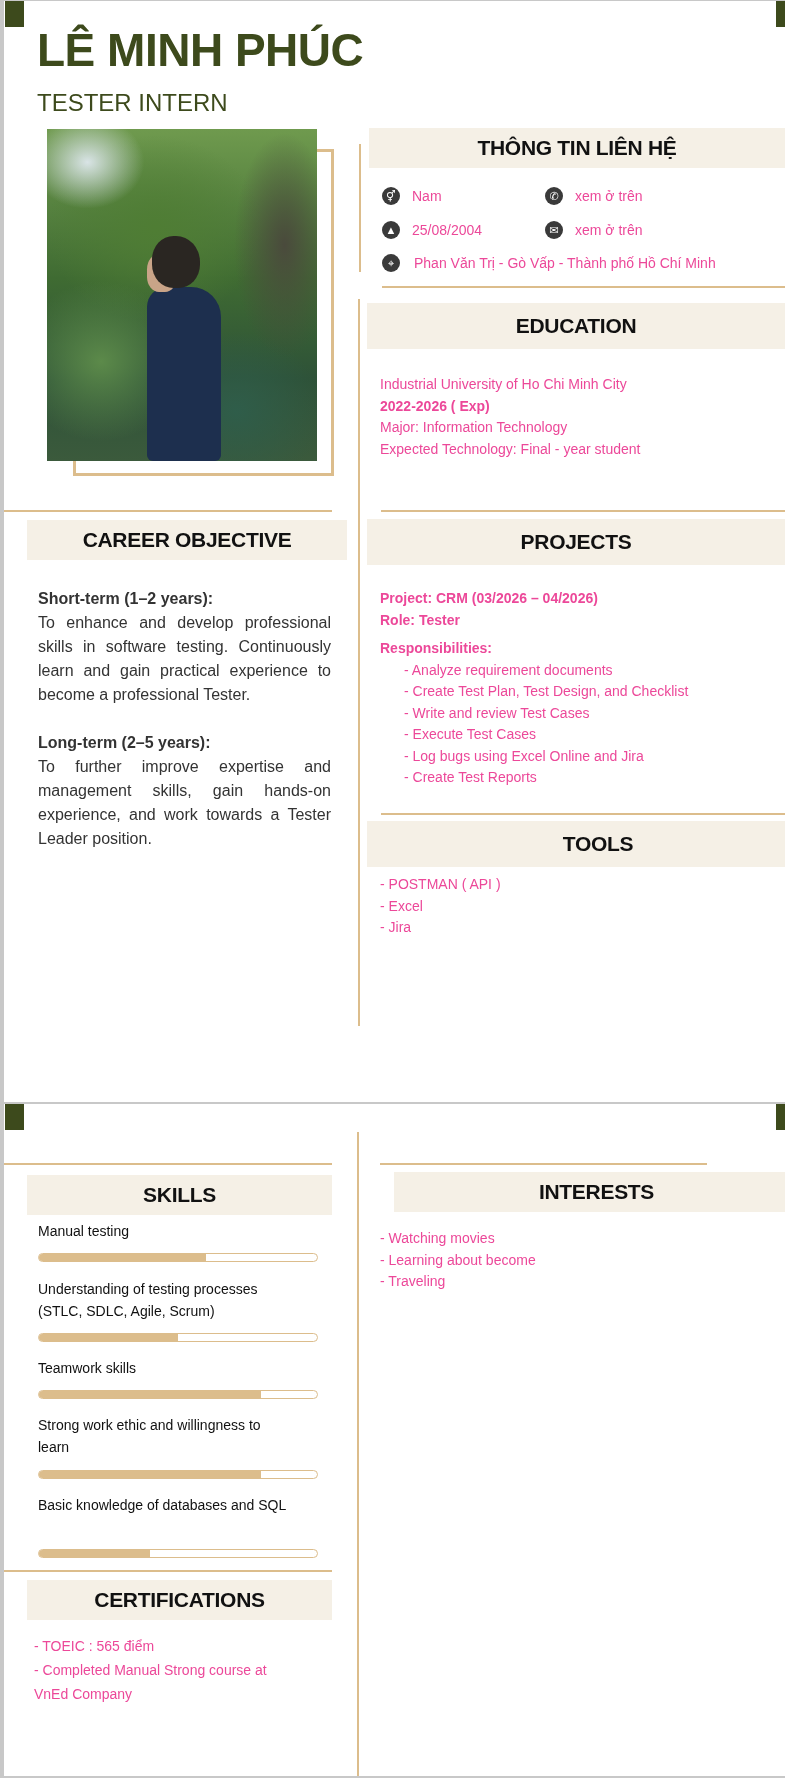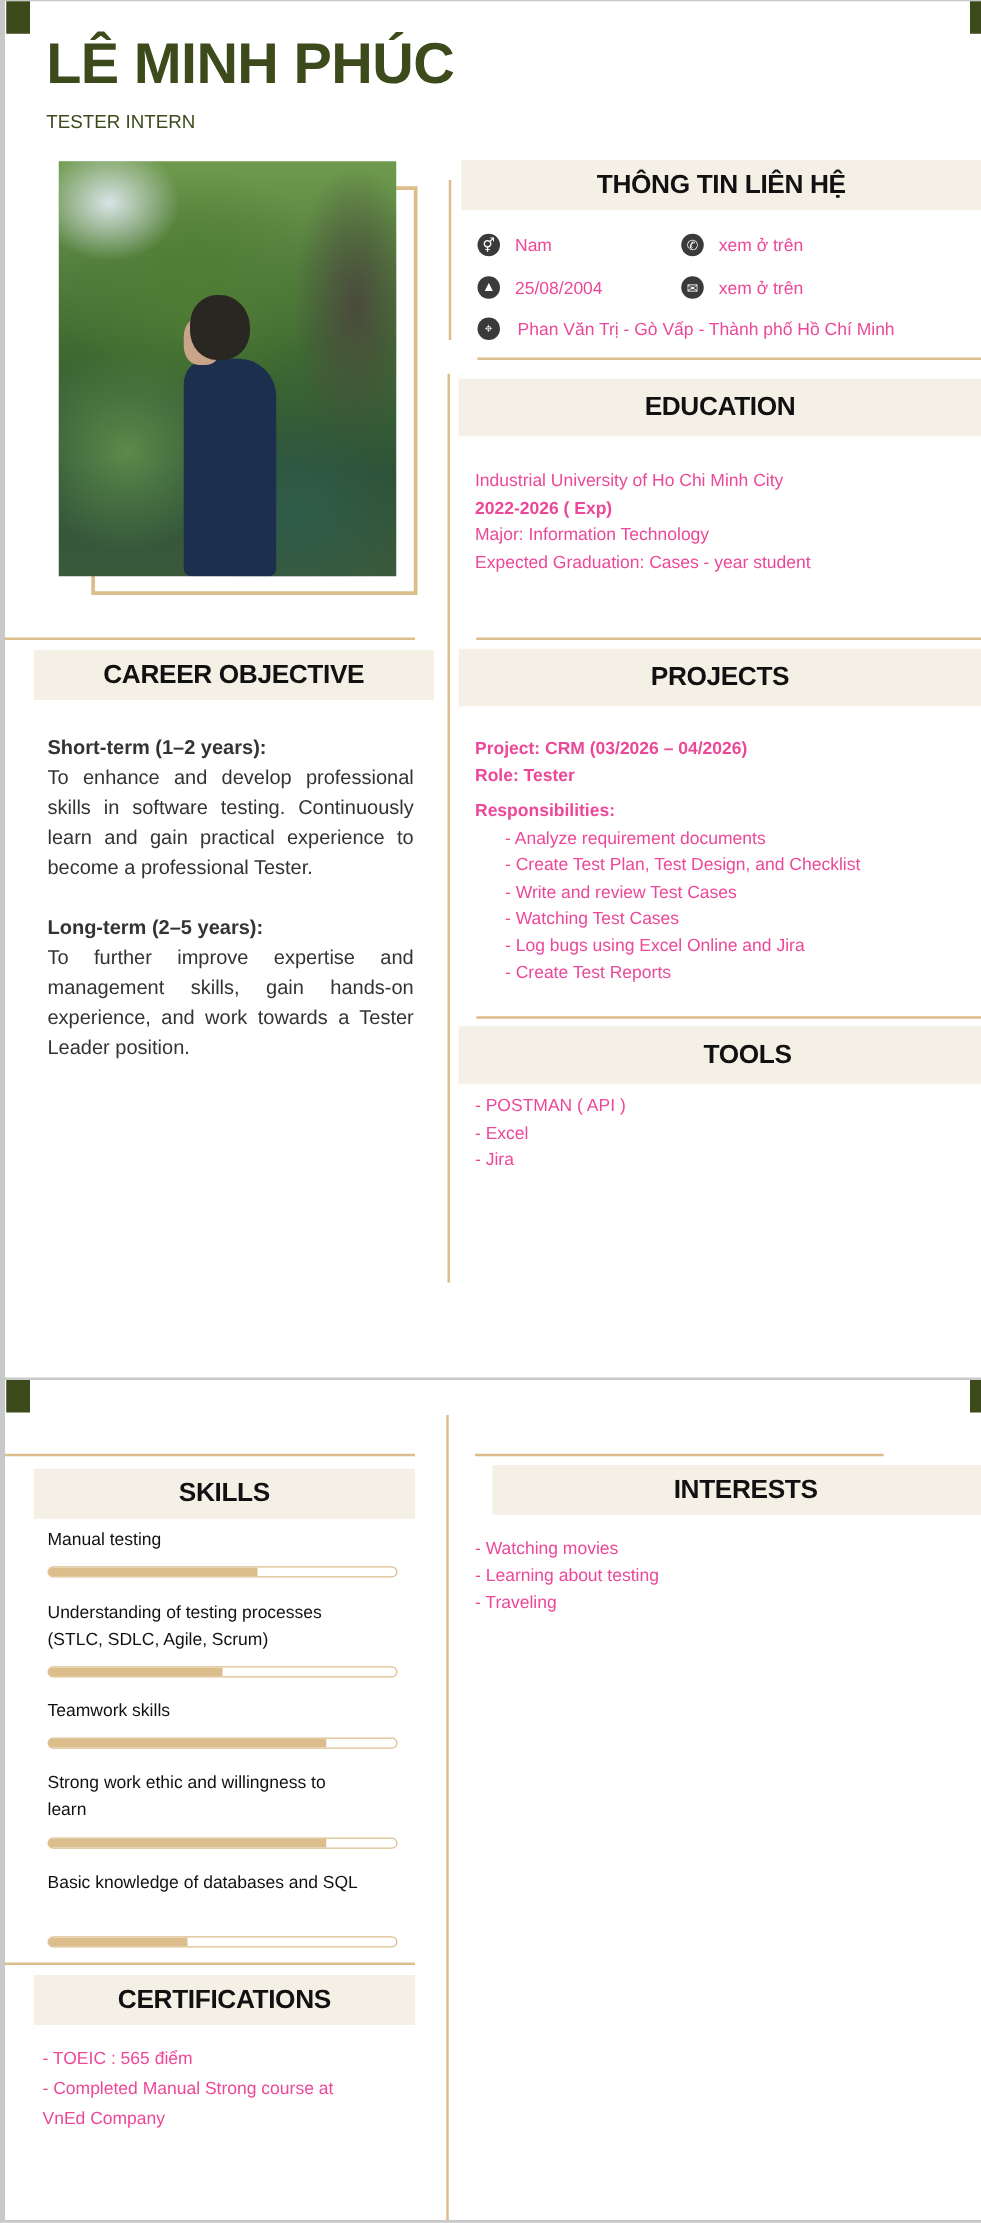--- a/index.html
+++ b/index.html
@@ -11,21 +11,21 @@
   .abs { position: absolute; }
   .corner { position: absolute; background: #3d4a1c; }
   .gold-h { position: absolute; height: 1.5px; background: #dcbd8c; }
   .gold-v { position: absolute; width: 1.5px; background: #dcbd8c; }
   .sec-head {
     position: absolute; background: #f5f0e6; display: flex; align-items: center; justify-content: center;
     font-family: "Liberation Sans", sans-serif; font-weight: bold; font-size: 21px; color: #111;
     letter-spacing: -0.3px;
   }
   .name { position: absolute; left: 33px; top: 22px; font-size: 46px; font-weight: bold; color: #3d4a1c; letter-spacing: -0.5px; }
-  .title { position: absolute; left: 33px; top: 88px; font-size: 15px; color: #3d4a1c; }
+  .title { position: absolute; left: 33px; top: 88px; font-size: 24px; color: #3d4a1c; }
   .photo-frame { position: absolute; left: 69px; top: 148px; width: 261px; height: 327px; border: 3.5px solid #dcbd8c; }
   .photo {
     position: absolute; left: 43px; top: 128px; width: 270px; height: 332px; overflow: hidden;
     background:
       radial-gradient(ellipse 30% 20% at 15% 10%, #d9e4e6 0%, transparent 70%),
       radial-gradient(ellipse 25% 45% at 88% 35%, #4a4a3c 0%, transparent 75%),
       radial-gradient(ellipse 40% 30% at 70% 85%, #2f5d4a 0%, transparent 80%),
       radial-gradient(ellipse 40% 30% at 20% 70%, #5c8a4a 0%, transparent 80%),
       radial-gradient(ellipse 50% 35% at 40% 30%, #4f7d34 0%, transparent 80%),
       linear-gradient(180deg, #6f9a4e 0%, #3f6b32 45%, #2e5238 75%, #3b5a3c 100%);
@@ -87,21 +87,21 @@
     <span class="txt">Phan Văn Trị - Gò Vấp - Thành phố Hồ Chí Minh</span>
   </div>
 
   <div class="gold-h" style="left:378px;top:285px;width:403px;"></div>
 
   <div class="sec-head" style="left:363px;top:302px;width:418px;height:46px;">EDUCATION</div>
   <div class="abs txt" style="left:376px;top:373px;width:400px;">
     <div class="line">Industrial University of Ho Chi Minh City</div>
     <div class="line" style="font-weight:bold;">2022-2026 ( Exp)</div>
     <div class="line">Major: Information Technology</div>
-    <div class="line">Expected Graduation: Cases - year  student</div>
+    <div class="line">Expected Technology: Final - year  student</div>
   </div>
 
   <div class="gold-h" style="left:0;top:509px;width:328px;"></div>
   <div class="sec-head" style="left:23px;top:519px;width:320px;height:40px;">CAREER OBJECTIVE</div>
 
   <div class="obj" style="top:586px;">
     <b>Short-term (1–2 years):</b>
     <div>To enhance and develop professional skills in software testing. Continuously learn and gain practical experience to become a professional Tester.</div>
   </div>
   <div class="obj" style="top:730px;">
@@ -111,21 +111,21 @@
 
   <div class="gold-h" style="left:377px;top:509px;width:404px;"></div>
   <div class="sec-head" style="left:363px;top:518px;width:418px;height:46px;">PROJECTS</div>
   <div class="abs txt" style="left:376px;top:587px;width:400px;">
     <div class="line" style="font-weight:bold;">Project: CRM (03/2026 – 04/2026)</div>
     <div class="line" style="font-weight:bold;">Role: Tester</div>
     <div class="line" style="font-weight:bold;margin-top:7px;">Responsibilities:</div>
     <div class="line resp">- Analyze requirement documents</div>
     <div class="line resp">- Create Test Plan, Test Design, and Checklist</div>
     <div class="line resp">- Write and review Test Cases</div>
-    <div class="line resp">- Watching Test Cases</div>
+    <div class="line resp">- Execute Test Cases</div>
     <div class="line resp">- Log bugs using Excel Online and Jira</div>
     <div class="line resp">- Create Test Reports</div>
   </div>
 
   <div class="gold-h" style="left:377px;top:812px;width:404px;"></div>
   <div class="sec-head" style="left:363px;top:820px;width:462px;height:46px;">TOOLS</div>
   <div class="abs txt" style="left:376px;top:873px;width:400px;">
     <div class="line">- POSTMAN ( API )</div>
     <div class="line">- Excel</div>
     <div class="line">- Jira</div>
@@ -170,16 +170,16 @@
   <div class="sec-head" style="left:23px;top:476px;width:305px;height:40px;">CERTIFICATIONS</div>
   <div class="abs txt" style="left:30px;top:530px;width:260px;line-height:24px;">
     <div>- TOEIC : 565 điểm</div>
     <div>- Completed Manual Strong course at VnEd Company</div>
   </div>
 
   <div class="gold-h" style="left:376px;top:59px;width:327px;"></div>
   <div class="sec-head" style="left:376px;top:68px;width:405px;height:40px;margin-left:14px;">INTERESTS</div>
   <div class="abs txt" style="left:376px;top:124px;width:380px;">
     <div class="line">- Watching movies</div>
-    <div class="line">- Learning about testing</div>
+    <div class="line">- Learning about become</div>
     <div class="line">- Traveling</div>
   </div>
 </div>
 
 </body></html>

